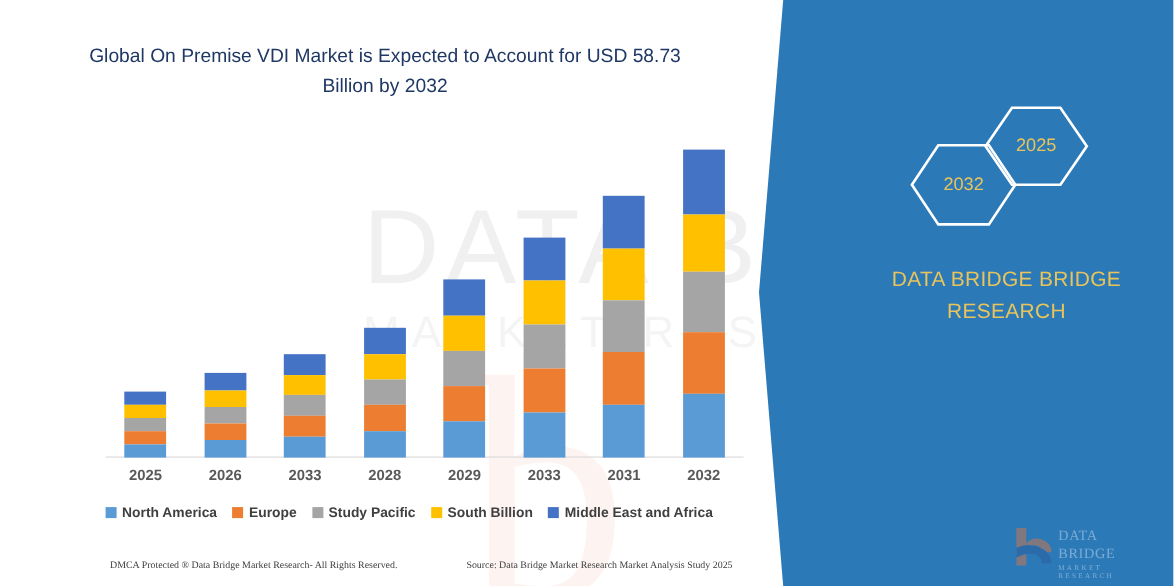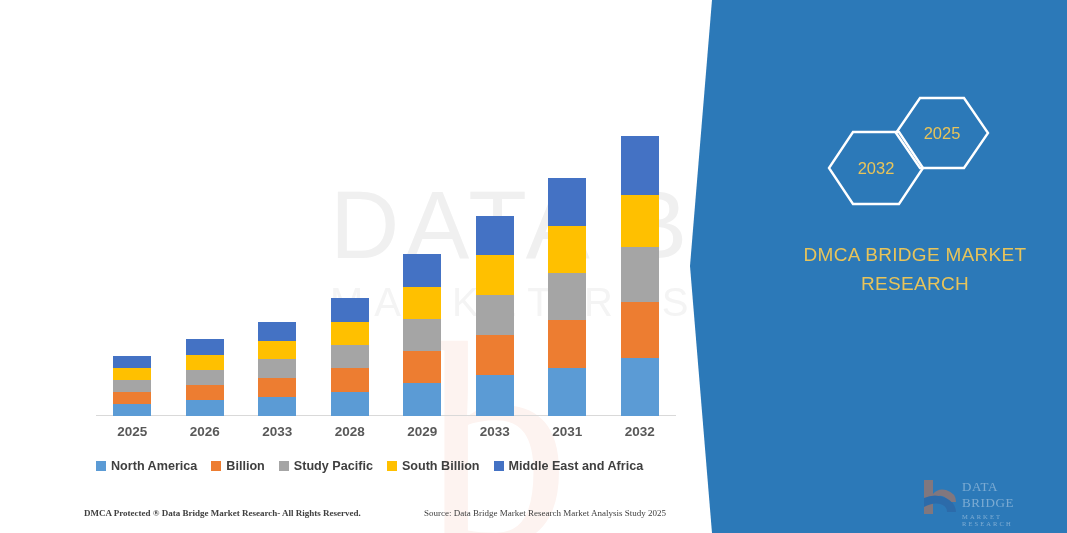--- a/index.html
+++ b/index.html
@@ -100,34 +100,35 @@
   .lg-item { display: flex; align-items: center; gap: 5px; }
   .lg-sw { width: 10px; height: 10px; }
   .lg-tx { color: #3F3F3F; font-size: 12.6px; font-weight: bold; white-space: nowrap; }
 
   
   .footer { position: absolute; left: 84px; top: 508px; width: 592px; height: 16px; }
   .ft {
     position: absolute; top: 0; color: #404040; font-size: 9px;
     font-family: "Liberation Serif", serif; white-space: nowrap;
   }
-  .ft-left { left: 0; font-weight: bold; }
+  .ft-left { left: 16px; }
   .ft-right { left: 340px; }
 </style>
 </head>
 <body>
 
 <div id="root">
 
   <div class="watermark">
     <div class="wm-glyph">b</div>
     <div class="wm-line1">DATA BRIDGE</div>
     <div class="wm-line2">MARKET RESEARCH</div>
   </div>
 
+  <div class="chart-title">Global On Premise VDI Market is Expected to Account for USD 58.73 Billion by 2032</div>
 
   <div class="axis-line"></div>
   <div class="plot" id="plot">
       <div class="bar" style="left: 17.25px;">
         <div class="seg" style="height: 12px; background: rgb(68, 114, 196);"></div>
         <div class="seg" style="height: 12px; background: rgb(255, 192, 0);"></div>
         <div class="seg" style="height: 12px; background: rgb(165, 165, 165);"></div>
         <div class="seg" style="height: 12px; background: rgb(237, 125, 49);"></div>
         <div class="seg" style="height: 12px; background: rgb(91, 155, 213);"></div>
       </div>
@@ -192,21 +193,21 @@
       <div class="xlab" style="left: 513.75px;">2032</div>
     </div>
 
   <div class="legend" id="legend">
       <div class="lg-item">
         <span class="lg-sw" style="background: rgb(91, 155, 213);"></span>
         <span class="lg-tx">North America</span>
       </div>
       <div class="lg-item">
         <span class="lg-sw" style="background: rgb(237, 125, 49);"></span>
-        <span class="lg-tx">Billion</span>
+        <span class="lg-tx">Europe</span>
       </div>
       <div class="lg-item">
         <span class="lg-sw" style="background: rgb(165, 165, 165);"></span>
         <span class="lg-tx">Study Pacific</span>
       </div>
       <div class="lg-item">
         <span class="lg-sw" style="background: rgb(255, 192, 0);"></span>
         <span class="lg-tx">South Billion</span>
       </div>
       <div class="lg-item">
@@ -230,21 +231,21 @@
       <div class="hex-label">2032</div>
     </div>
     <div class="hex hex-2025">
       <svg viewBox="0 0 96 74" width="96" height="74" aria-hidden="true">
         <polygon points="26,2 70,2 94,37 70,72 26,72 2,37" fill="none" stroke="#ffffff" stroke-width="2.4"></polygon>
       </svg>
       <div class="hex-label">2025</div>
     </div>
   </div>
 
-  <div class="brand-text">DMCA BRIDGE MARKET RESEARCH</div>
+  <div class="brand-text">DATA BRIDGE BRIDGE RESEARCH</div>
 
   <div class="logo">
     <svg width="40" height="40" viewBox="0 0 40 40" aria-hidden="true">
       <path d="M4 4 h9 v14 q5 -6 13 -4 q10 3 10 12 h-9 q0 -5 -5 -6 q-6 -1 -9 5 v13 h-9 z" fill="#E8763A"></path>
       <path d="M4 22 q11 -5 22 0 q10 5 10 14 h-9 q0 -6 -7 -8 q-7 -2 -16 3 z" fill="#2E5C9A"></path>
     </svg>
     <div class="logo-txt">
       <span class="l1">DATA BRIDGE</span>
       <span class="l2">MARKET RESEARCH</span>
     </div>

